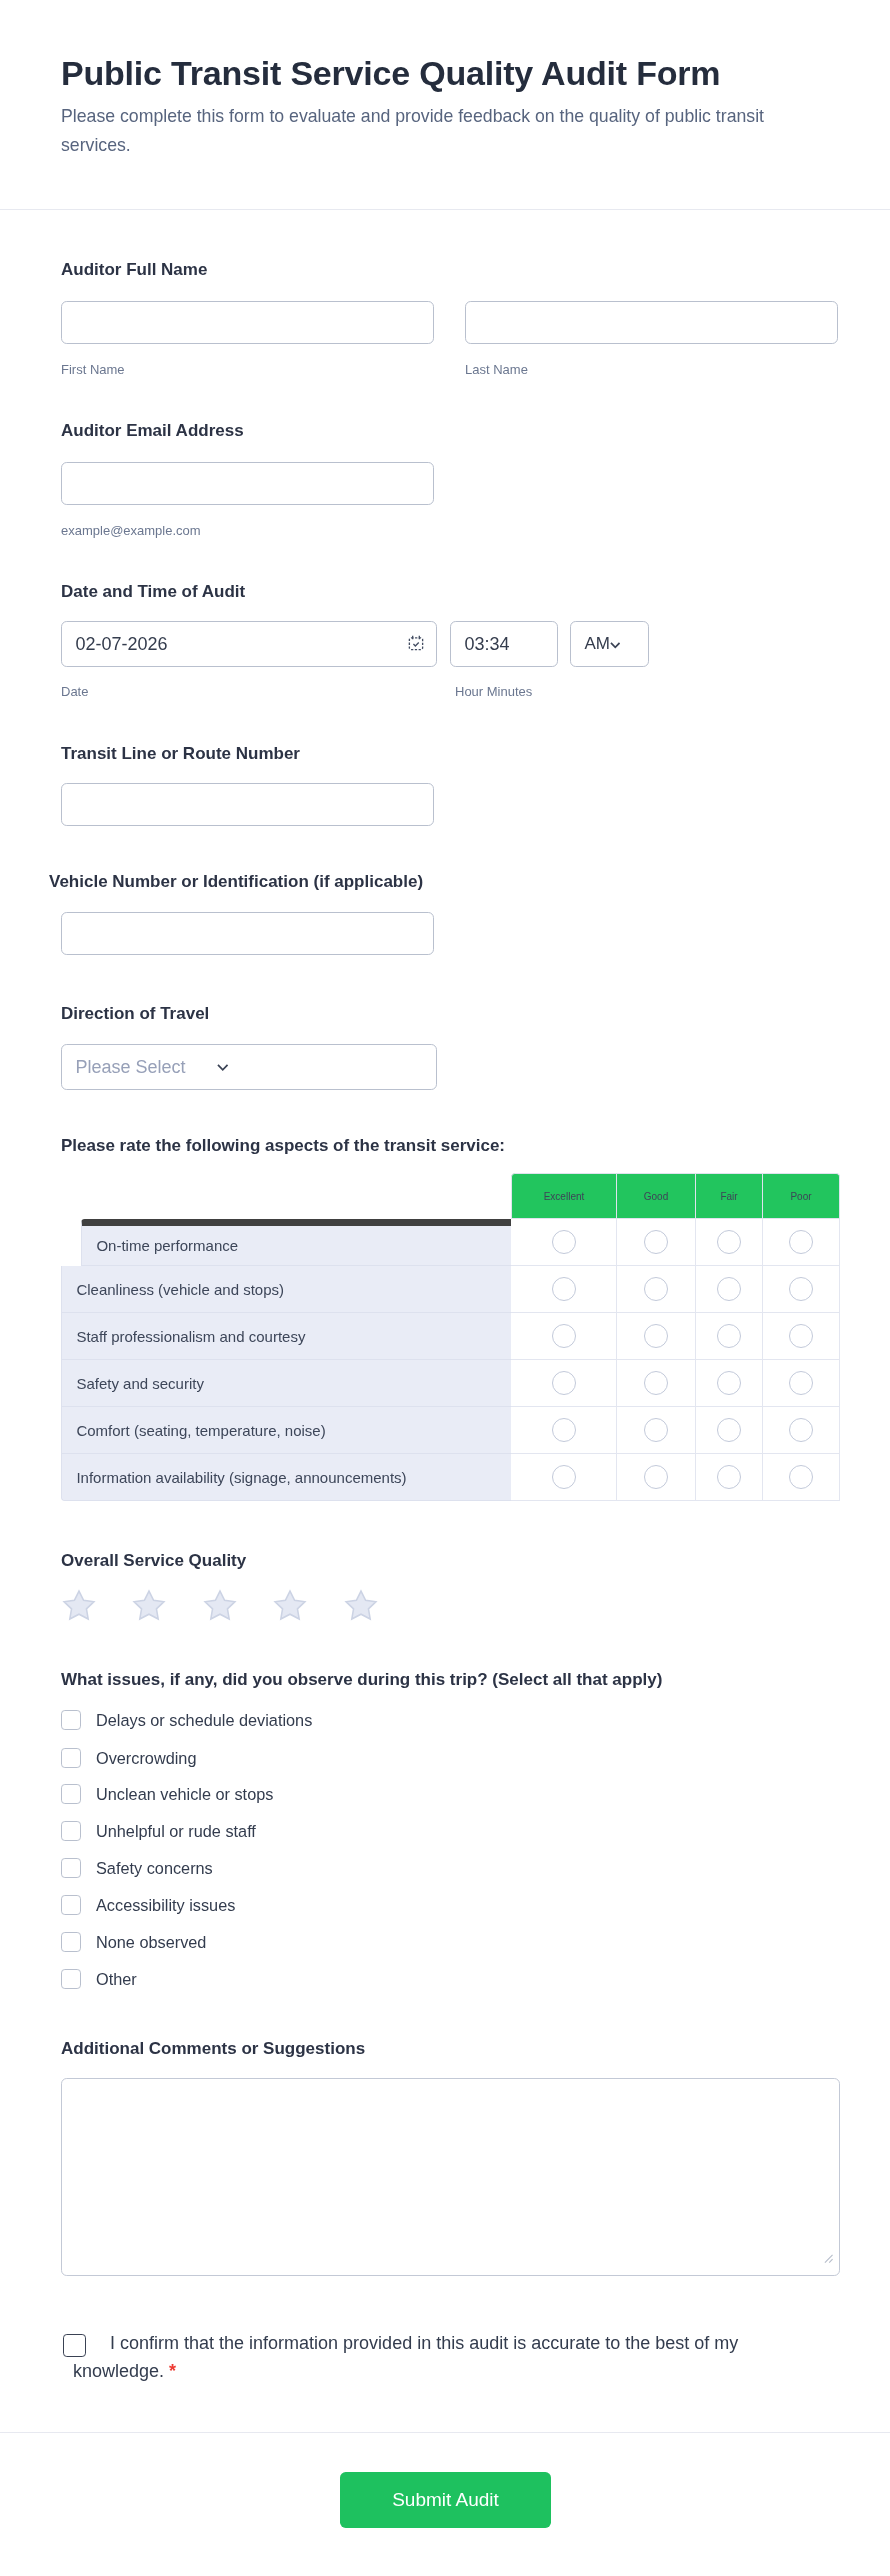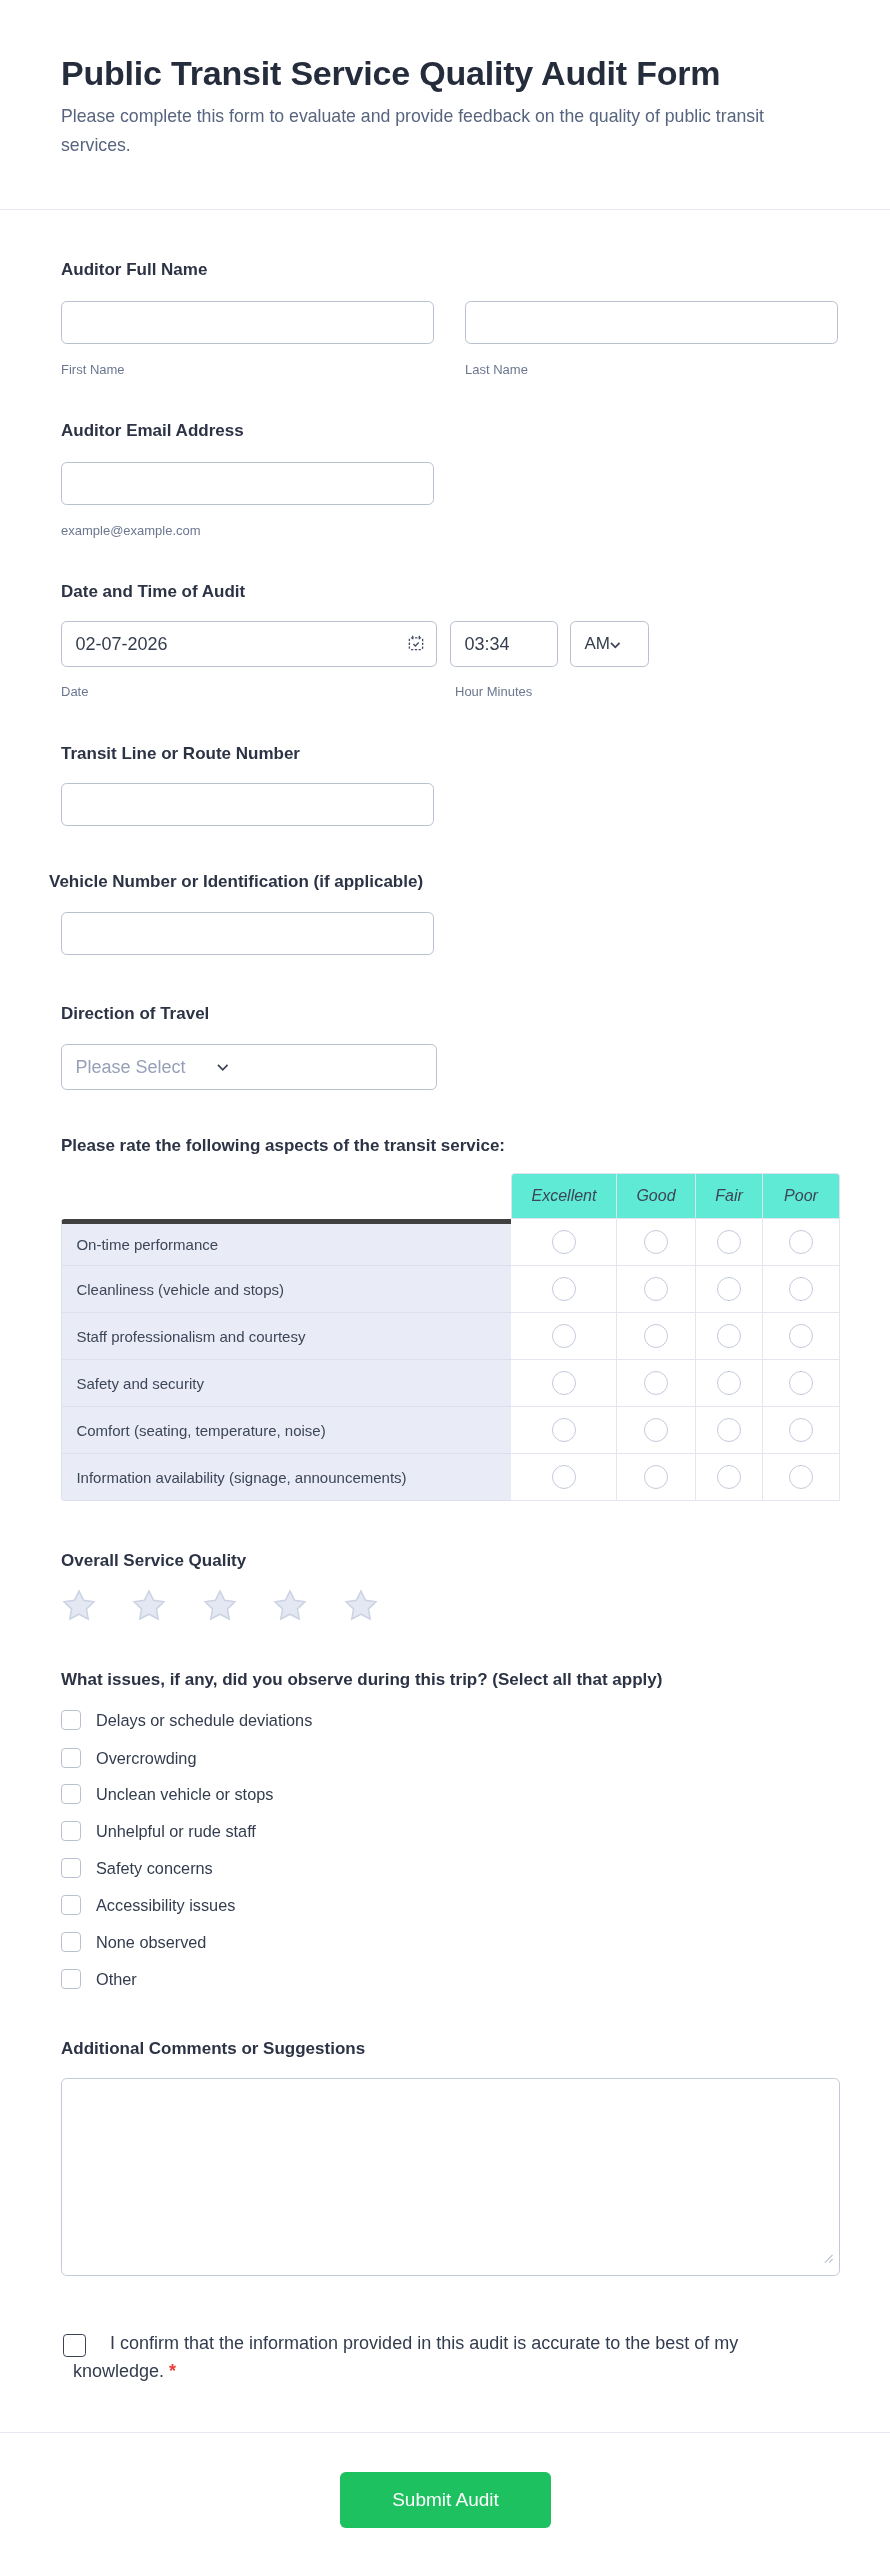--- a/index.html
+++ b/index.html
@@ -11,25 +11,25 @@
   .divider{left:0;width:891px;border-top:1px solid #e7e9f0;height:0;}
   .q-label{font-size:17px;font-weight:600;color:#2c3345;}
   .sub-label{font-size:13px;color:#6b7790;}
   .text-input{box-sizing:border-box;border:1px solid #b9c0ce;border-radius:5.7px;background:#fff;font-family:"Liberation Sans",sans-serif;font-size:18px;color:#343c4d;padding:0 13.4px;outline:none;}
   .select-box{box-sizing:border-box;border:1px solid #b9c0ce;border-radius:5.7px;background:#fff;display:flex;align-items:center;justify-content:flex-start;padding:0 13.4px;cursor:pointer;}
   .placeholder-text{color:#97a0b8;font-size:18px;}
   .select-value{color:#343c4d;font-size:17px;font-weight:500;}
   
   .rating-table{left:61px;top:1173px;width:779px;display:grid;grid-template-columns:450px 106px 79px 67px 77px;grid-auto-rows:auto;}
   .rt-corner{background:#ffffff;}
-  .rt-head{background:#5eead4;border:1px solid #dfe3ee;border-left:none;height:46px;display:flex;align-items:center;justify-content:center;font-size:16px;color:#3d4557;box-sizing:border-box;font-style:italic;}
+  .rt-head{background:#22c55e;border:1px solid #dfe3ee;border-left:none;height:46px;display:flex;align-items:center;justify-content:center;font-size:10px;color:#3d4557;box-sizing:border-box;}
   .rt-head.first{border-left:1px solid #dfe3ee;border-top-left-radius:3.8px;}
   .rt-head.last{border-top-right-radius:3.8px;}
   .rt-label{background:#e9ecf6;border-bottom:1px solid #dde1ee;border-left:1px solid #dde1ee;height:47px;display:flex;align-items:center;padding:0 9.6px 0 14.4px;font-size:15px;color:#3d4659;box-sizing:border-box;}
-  .rt-label.first{border-top:5px solid #404040;border-top-left-radius:3.8px;}
+  .rt-label.first{border-top:7px solid #404040;border-top-left-radius:3.8px;margin-left:20px;}
   .rt-label.last{border-bottom-left-radius:3.8px;}
   .rt-cell{background:#ffffff;border-right:1px solid #e3e6f0;border-bottom:1px solid #e3e6f0;height:47px;display:flex;align-items:center;justify-content:center;box-sizing:border-box;}
   .radio{width:24px;height:24px;border-radius:50%;border:1px solid #c3cada;background:#fff;box-sizing:border-box;cursor:pointer;}
   
   .checkbox{box-sizing:border-box;width:20px;height:20px;border:1px solid #b9c0ce;border-radius:3.8px;background:#fff;cursor:pointer;}
   .cb-label{font-size:16.3px;color:#333c4e;line-height:20px;}
   .confirm-box{box-sizing:border-box;width:23px;height:23px;border:1.9px solid #3a4254;border-radius:3.8px;background:#fff;cursor:pointer;}
   .confirm-text{width:682px;font-size:18px;line-height:28px;color:#333c4e;text-indent:37px;}
   .req-mark{color:#ee3b33;font-weight:700;text-indent:0;}
   .textarea-wrap{left:61px;top:2078px;width:779px;height:198px;}

